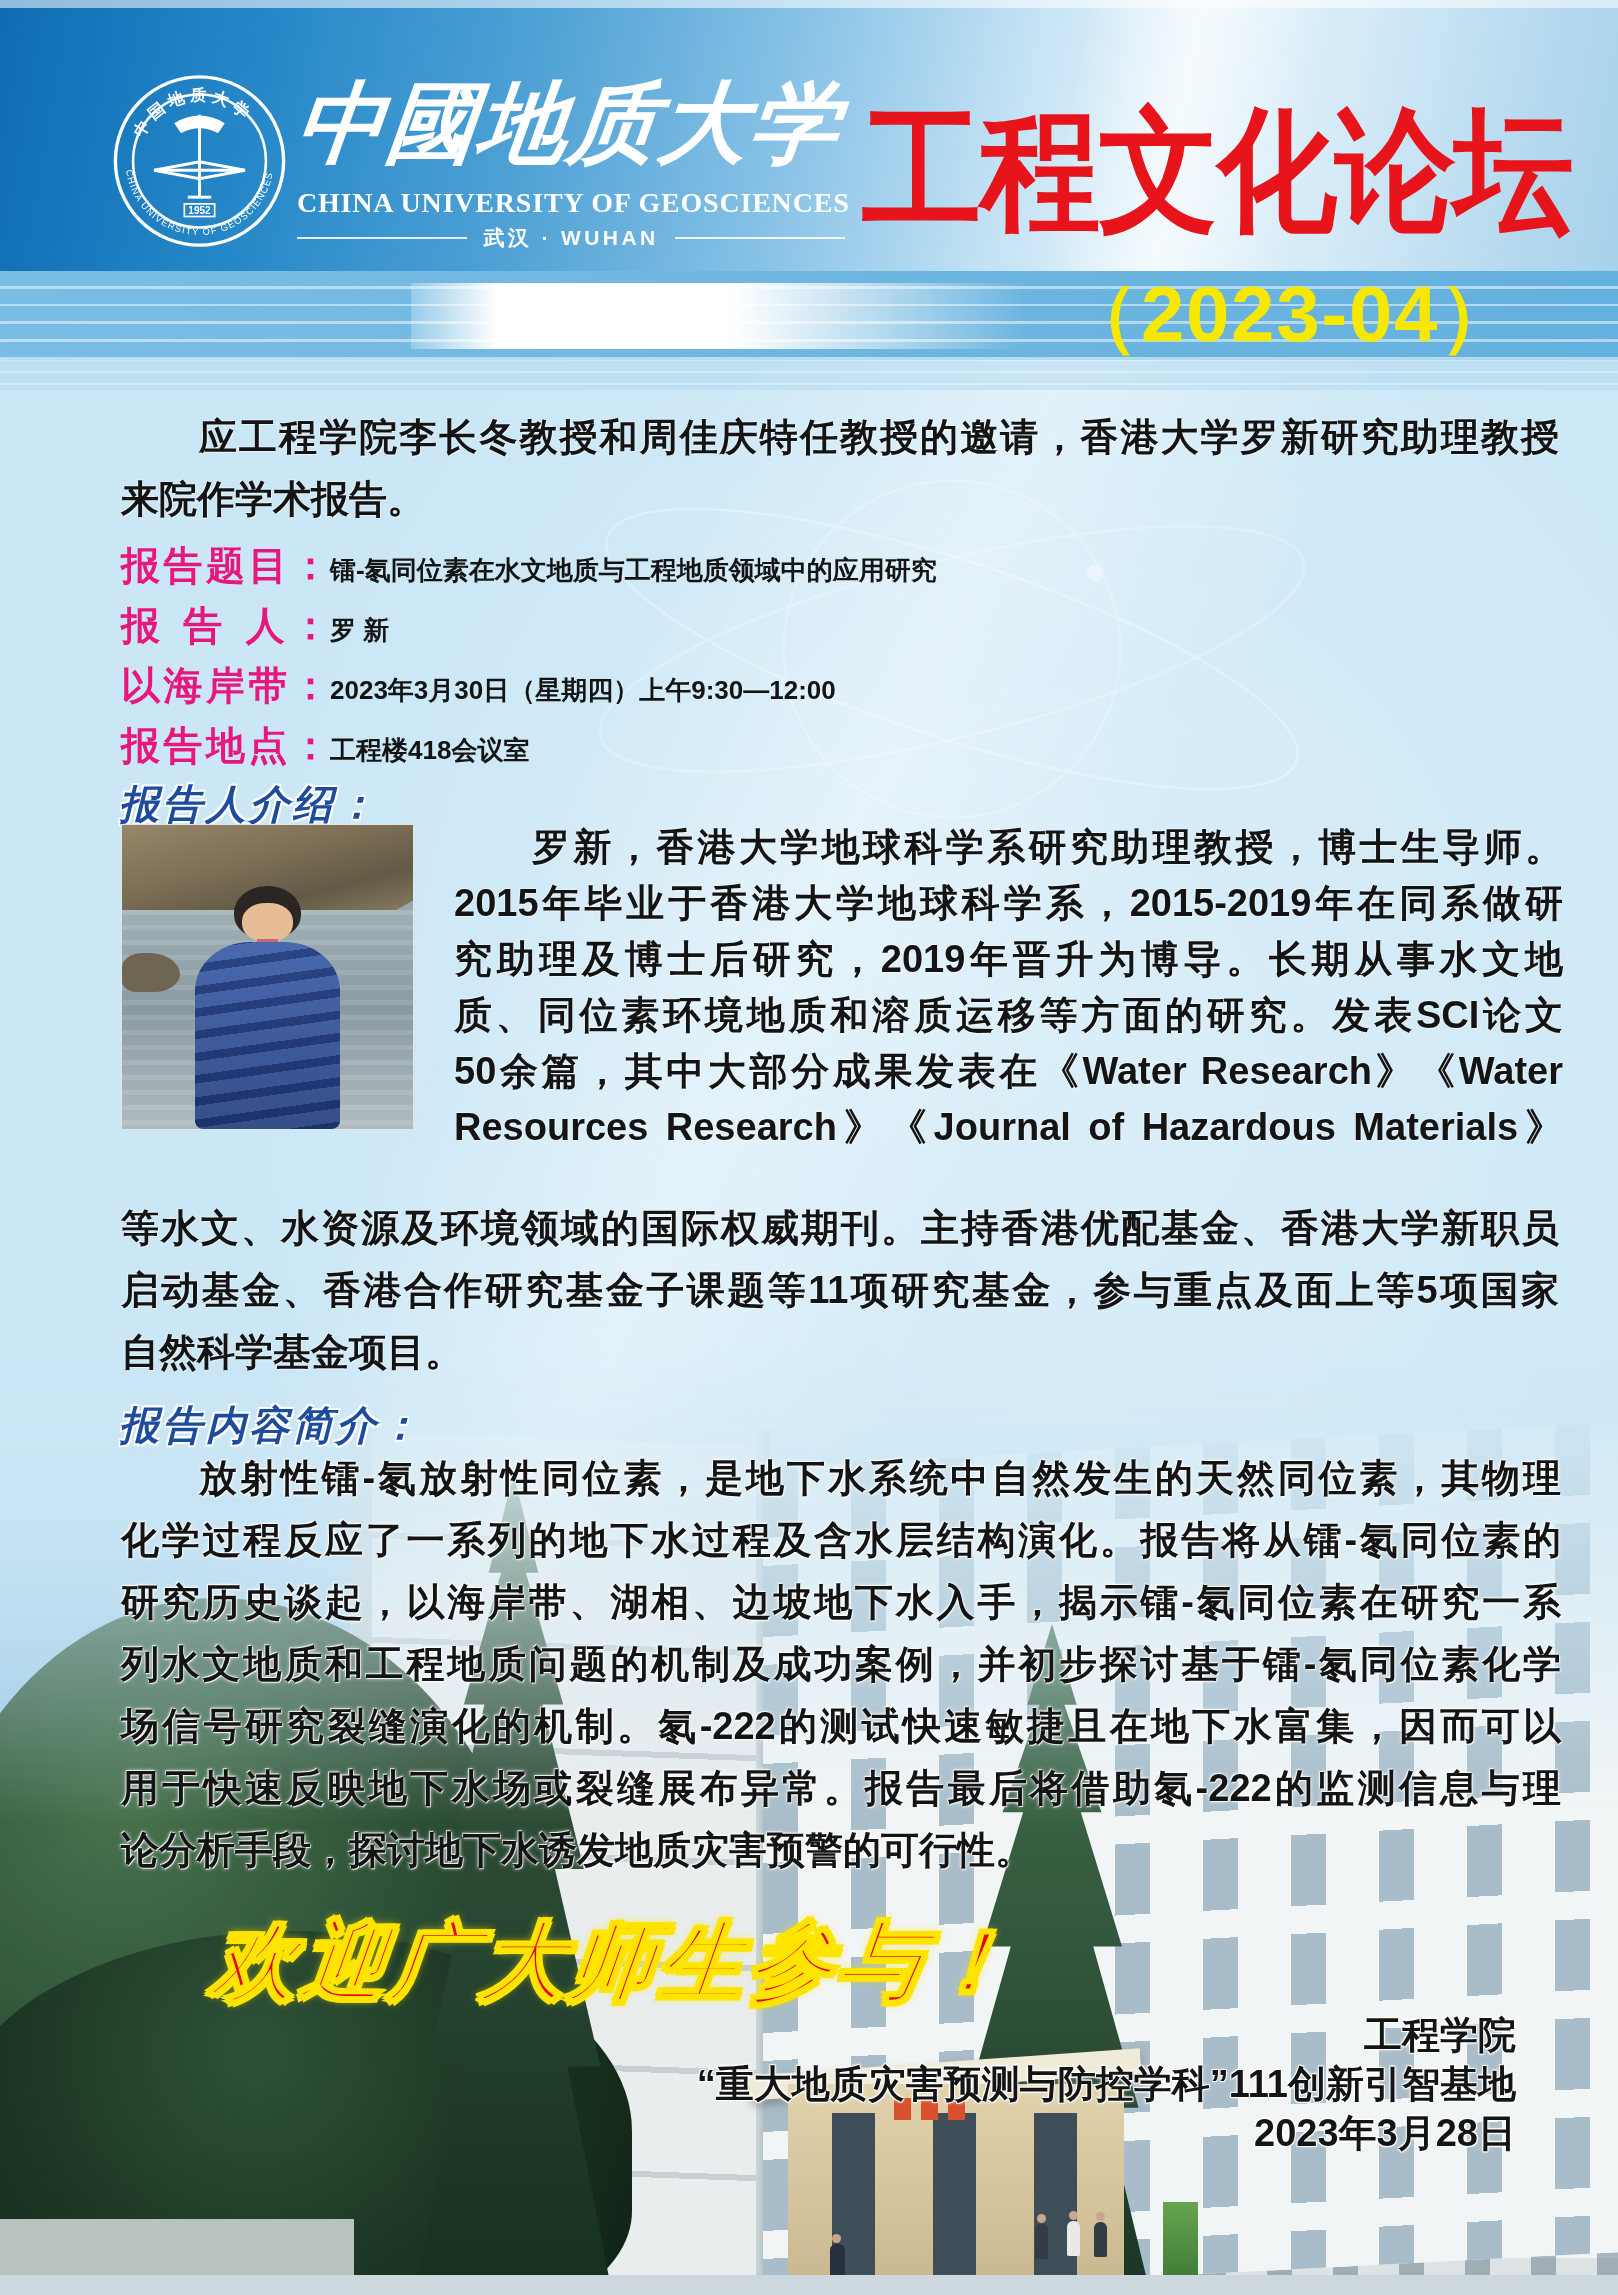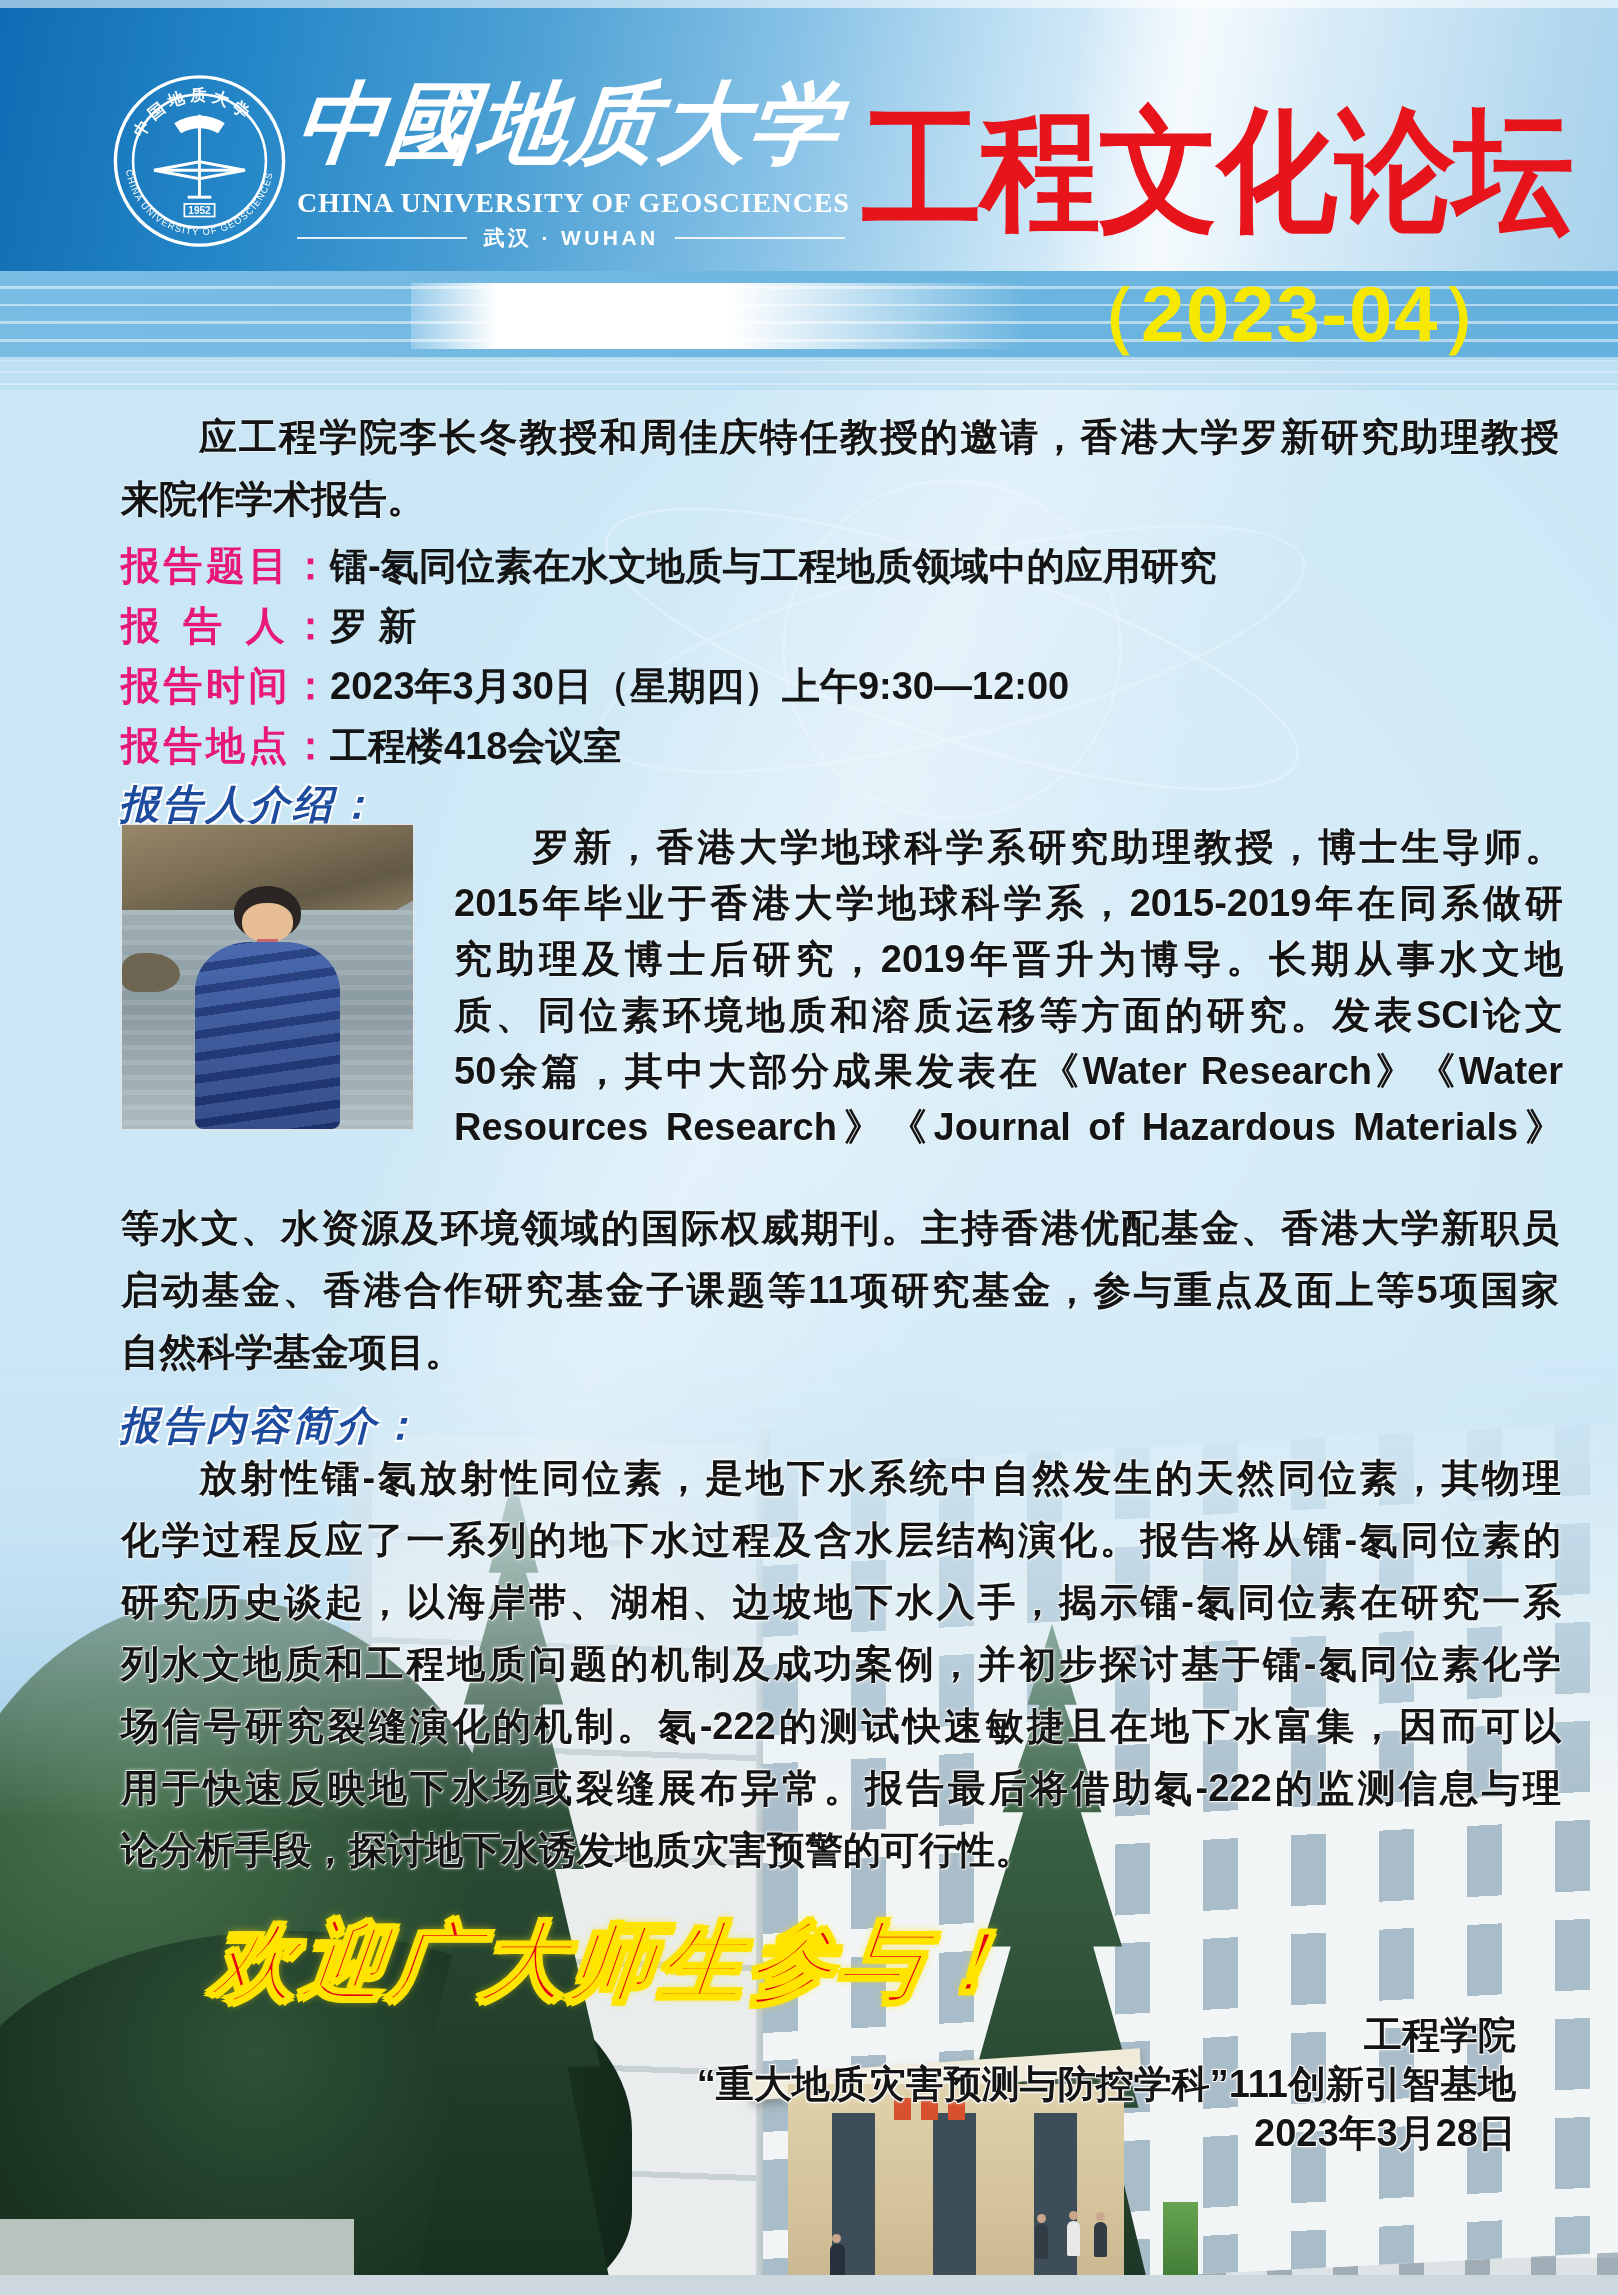--- a/index.html
+++ b/index.html
@@ -74,21 +74,21 @@
   .jl{text-align:justify;text-align-last:justify;}
   .jl-end{text-align-last:left;}
   .ind{text-indent:78px;}
 
   .intro{left:121px;top:406px;width:1438px;}
 
   .details{left:121px;top:536px;width:1484px;}
   .detail-row{display:flex;height:60px;align-items:baseline;}
   .detail-label{width:209px;flex:0 0 209px;color:#e8187a;font-size:39px;font-weight:800;
     text-align:justify;text-align-last:justify;line-height:60px;}
-  .detail-value{color:#141414;font-size:38px;font-weight:700;line-height:60px;white-space:nowrap;}
+  .detail-value{color:#141414;font-size:26px;font-weight:700;line-height:60px;white-space:nowrap;}
 
   .section-heading{
     position:absolute;z-index:3;color:#1d4b9e;font-size:40px;font-weight:800;font-style:italic;
     letter-spacing:3.4px;white-space:nowrap;
     text-shadow:1.7px 1.7px 0 #fff,-1.7px -1.7px 0 #fff,1.7px -1.7px 0 #fff,-1.7px 1.7px 0 #fff;
   }
   .speaker-heading{left:119px;top:777px;}
   .abstract-heading{left:119px;top:1398px;}
 
   
@@ -283,21 +283,21 @@
   <div class="txt details">
     <div class="detail-row">
       <span class="detail-label">报告题目：</span>
       <span class="detail-value">镭-氡同位素在水文地质与工程地质领域中的应用研究</span>
     </div>
     <div class="detail-row">
       <span class="detail-label">报 告 人：</span>
       <span class="detail-value">罗 新</span>
     </div>
     <div class="detail-row">
-      <span class="detail-label">报告时间：</span>
+      <span class="detail-label">以海岸带：</span>
       <span class="detail-value">2023年3月30日（星期四）上午9:30—12:00</span>
     </div>
     <div class="detail-row">
       <span class="detail-label">报告地点：</span>
       <span class="detail-value">工程楼418会议室</span>
     </div>
   </div>
 
   <div class="section-heading speaker-heading">报告人介绍：</div>
 

